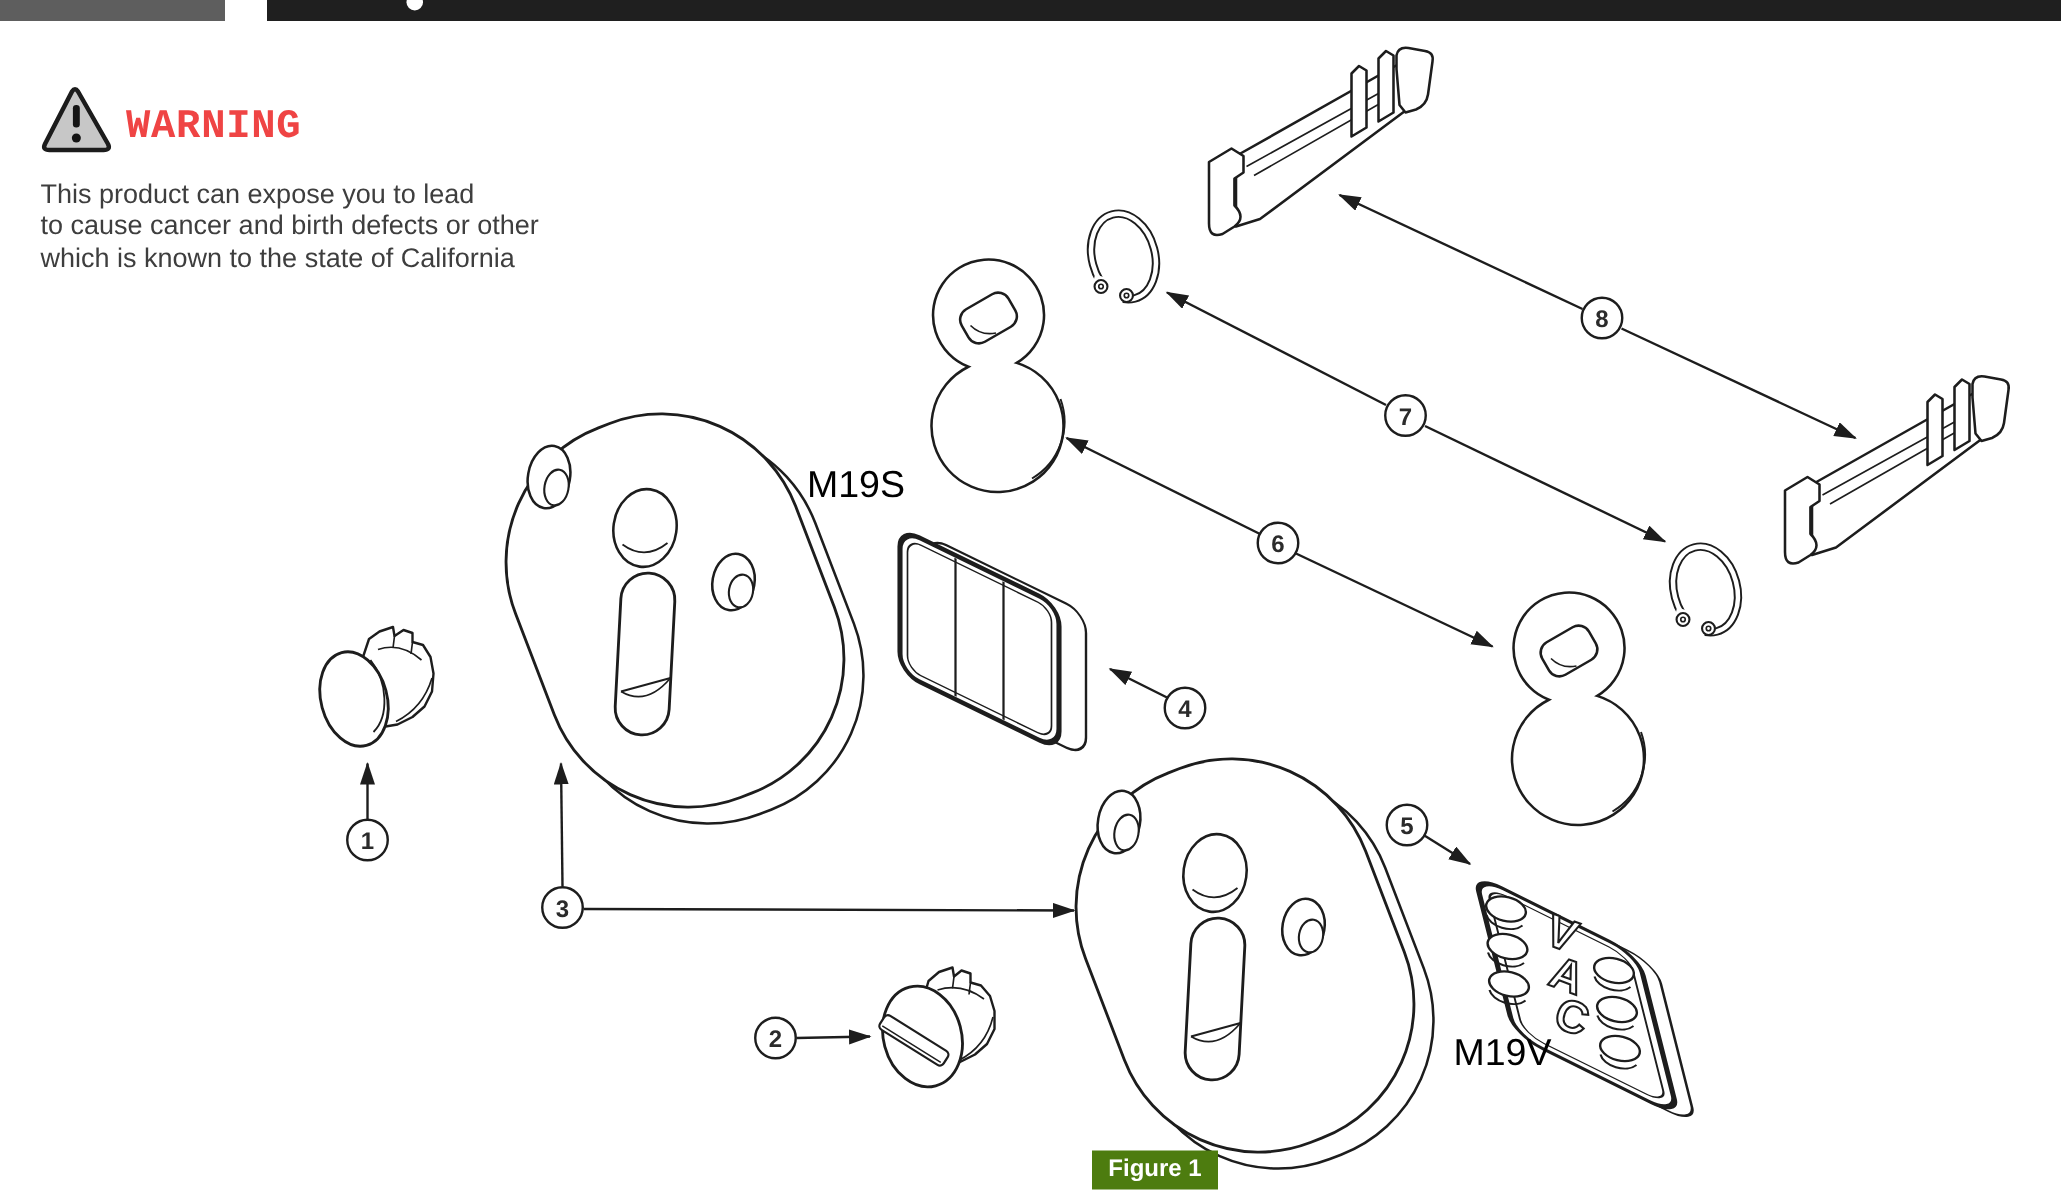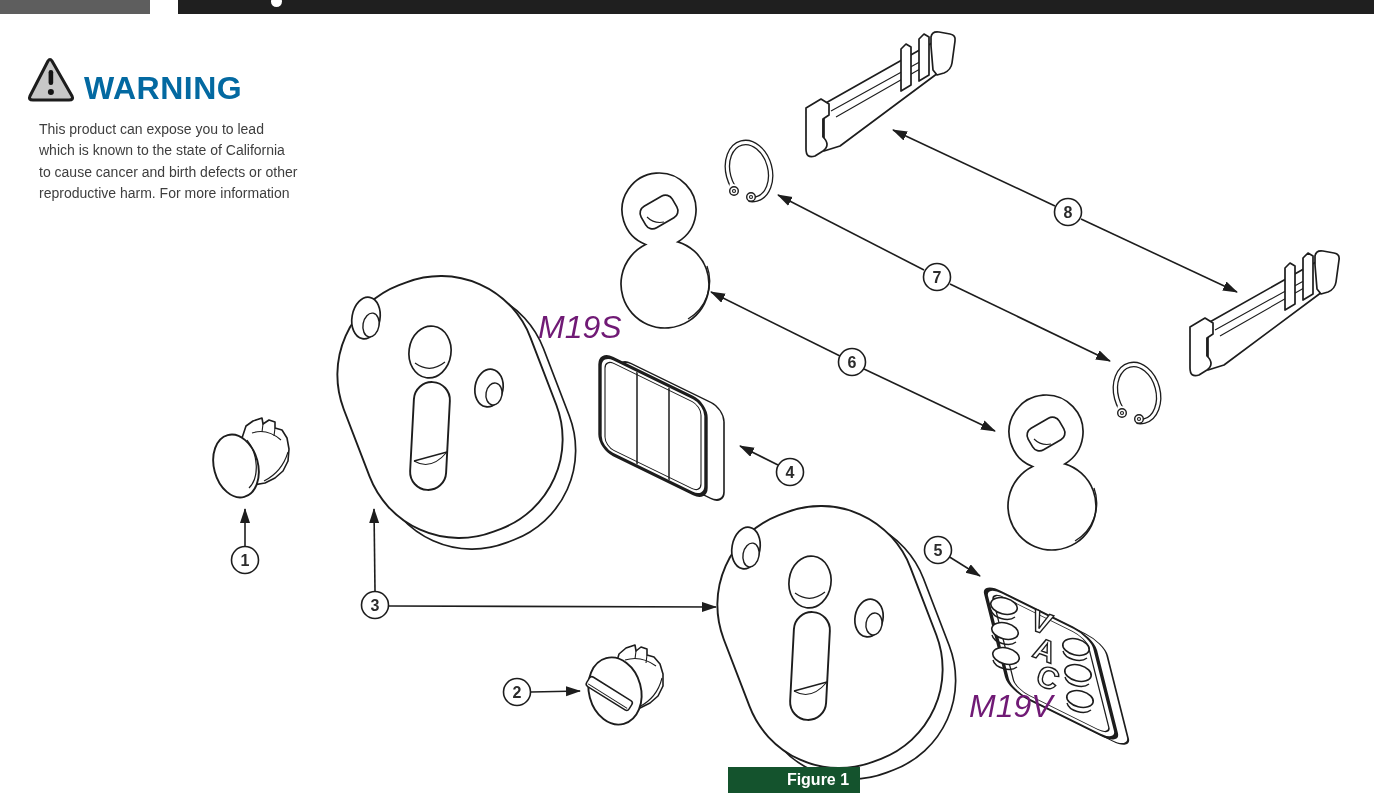--- a/index.html
+++ b/index.html
@@ -5,28 +5,28 @@
   html,body{margin:0;padding:0;}
   body{width:1374px;height:800px;position:relative;background:#ffffff;overflow:hidden;
        font-family:"Liberation Sans", sans-serif;}
   .abs{position:absolute;}
   
   #bar-gray{left:0;top:0;width:150px;height:14px;background:#5e5e5e;}
   #bar-black{left:178px;top:0;width:1196px;height:14px;background:#1f1f1f;}
   #bar-dot{position:absolute;left:93px;top:-4px;width:11px;height:11px;border-radius:50%;background:#ffffff;}
   
   #warn-triangle{left:26px;top:57px;}
-  #warn-title{left:84px;top:70px;font-size:32px;font-weight:800;letter-spacing:0.5px;color:#0369a1;}
-  #warn-body{left:27px;top:119px;width:340px;font-size:14px;line-height:21.4px;color:#3e3e3e;font-weight:400;margin-left:12px;}
+  #warn-title{left:84px;top:70px;font-size:27px;font-weight:800;letter-spacing:0.5px;color:#ef4444;font-family:Liberation Mono, monospace;}
+  #warn-body{left:27px;top:119px;width:340px;font-size:18px;line-height:21.4px;color:#3e3e3e;font-weight:400;}
   
-  .part-label{font-size:32px;color:#701a75;font-style:italic;}
+  .part-label{font-size:25px;color:#000000;}
   #label-m19s{left:538px;top:309px;}
   #label-m19v{left:969px;top:688px;}
-  #figure-badge{left:728px;top:767px;width:84px;height:26px;background:#14532d;color:#ffffff;
-                font-size:16px;font-weight:700;text-align:center;line-height:26px;padding-left:48px;}
+  #figure-badge{left:728px;top:767px;width:84px;height:26px;background:#4d7c0f;color:#ffffff;
+                font-size:16px;font-weight:700;text-align:center;line-height:26px;}
   #diagram-svg{left:0;top:0;}
   svg text.callout-num{font-family:"Liberation Sans",sans-serif;font-size:16px;font-weight:700;fill:#2b2b2b;}
   svg text.vac-letter{font-family:"Liberation Sans",sans-serif;font-size:30px;font-weight:700;
                       fill:#ffffff;stroke:#1d1d1d;stroke-width:1.4px;}
 </style>
 </head>
 <body>
 
 <div class="abs" id="bar-gray"></div>
 <div class="abs" id="bar-black">
@@ -36,23 +36,22 @@
 <div class="abs" id="warn-triangle">
   <svg width="50" height="46" viewBox="0 0 50 46">
     <path d="M26,4 L46,39 Q48,43 43,43 L7,43 Q2,43 4,39 L22,4 Q24,1 26,4 Z" fill="#c7c7c7" stroke="#1c1c1c" stroke-width="3" stroke-linejoin="round"></path>
     <rect x="22.6" y="13" width="4.6" height="15" rx="2.2" fill="#141414"></rect>
     <circle cx="24.9" cy="35" r="3" fill="#141414"></circle>
   </svg>
 </div>
 <div class="abs" id="warn-title">WARNING</div>
 <div class="abs" id="warn-body">
   <div>This product can expose you to lead</div>
+  <div>to cause cancer and birth defects or other</div>
   <div>which is known to the state of California</div>
-  <div>to cause cancer and birth defects or other</div>
-  <div>reproductive harm. For more information</div>
 </div>
 
 <svg class="abs" id="diagram-svg" width="1374" height="800" viewBox="0 0 1374 800">
   <defs>
     <marker id="ah" markerUnits="userSpaceOnUse" markerWidth="16" markerHeight="12" refX="14" refY="5" orient="auto">
       <path d="M0,0 L15,5 L0,10 Z" fill="#1d1d1d"></path>
     </marker>
 
     <g id="gasket" fill="#ffffff" stroke="#1d1d1d" stroke-width="1.7">
       <path d="M645.6,244.5 A37,37 0 1 1 677.8,241.9 A44,44 0 1 1 645.6,244.5 Z"></path>

